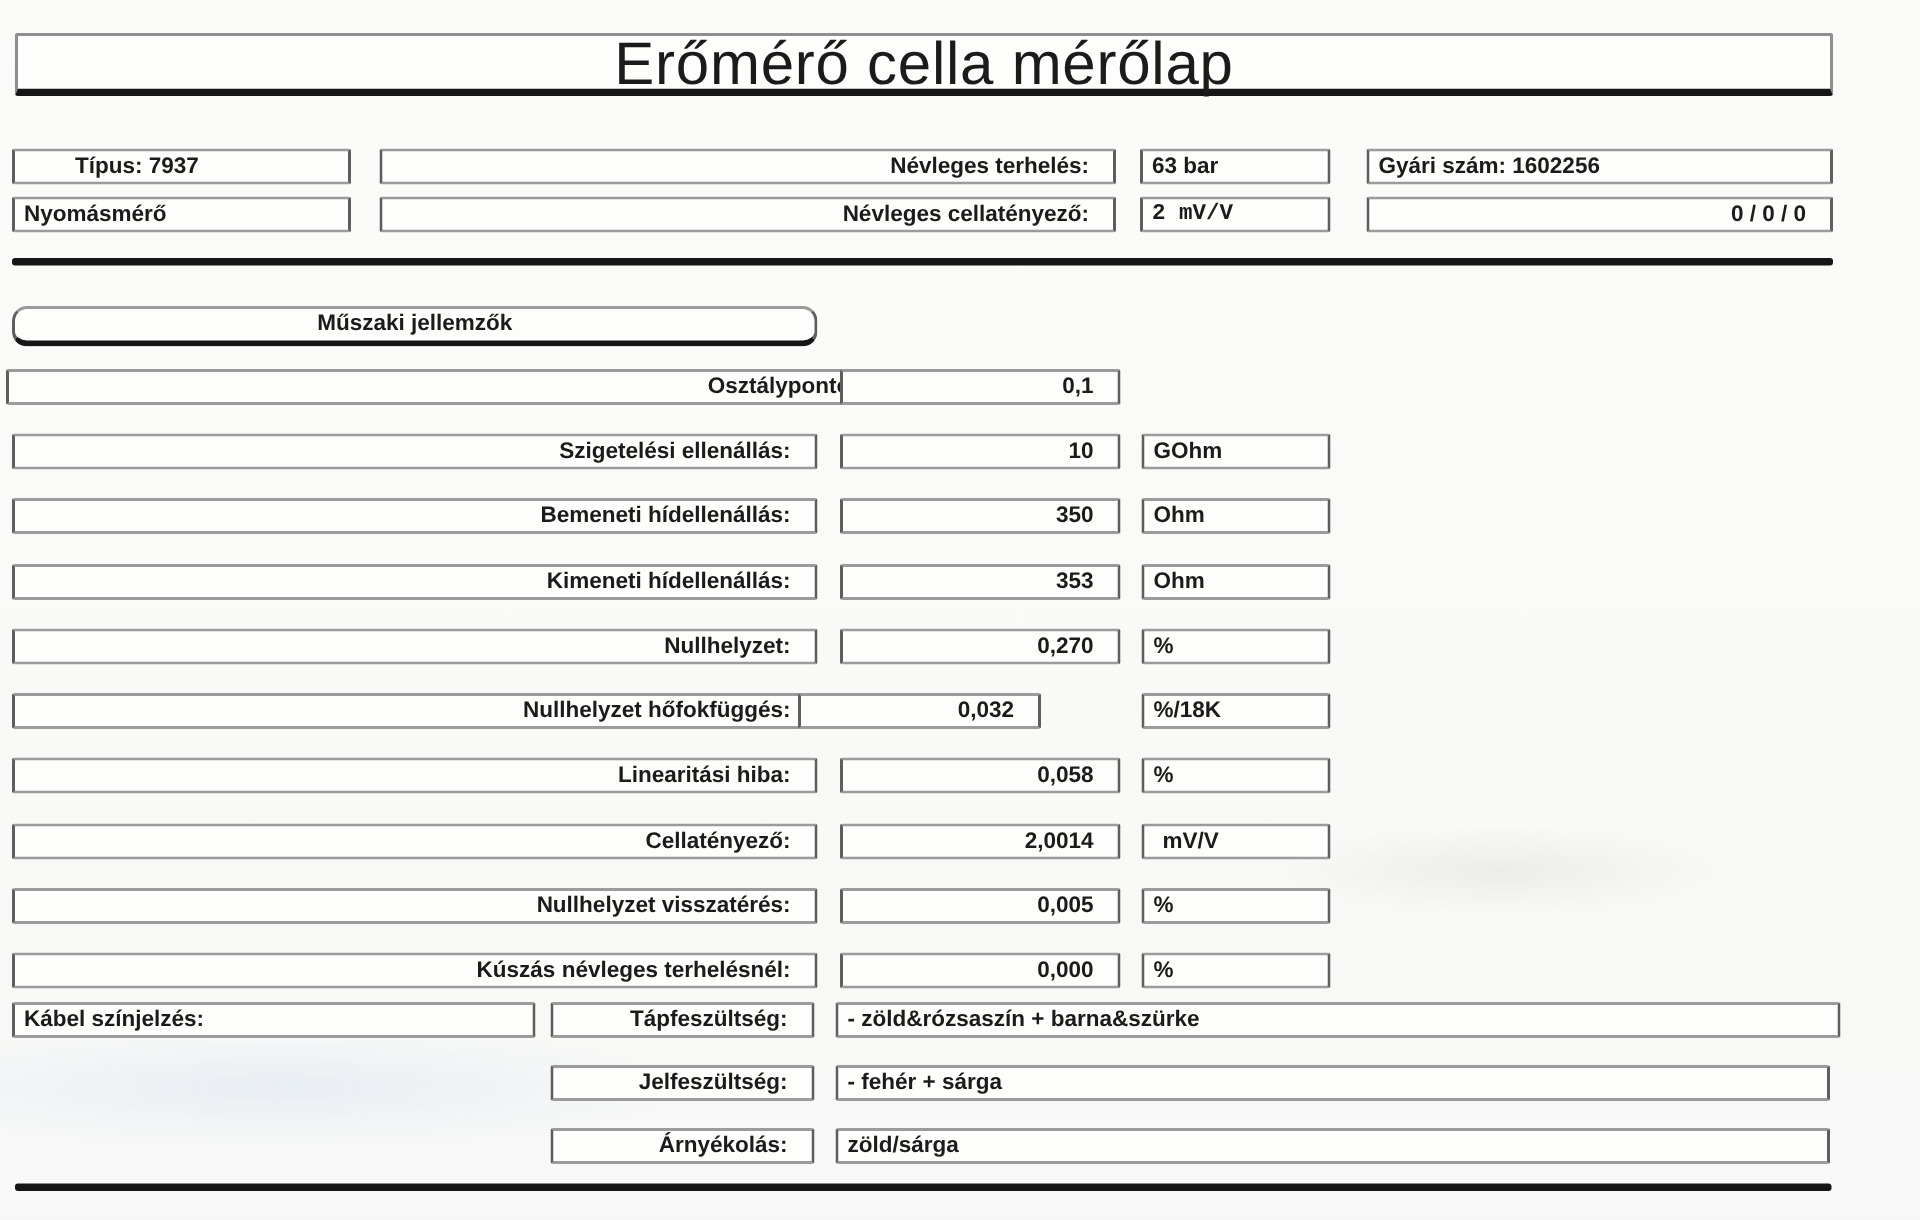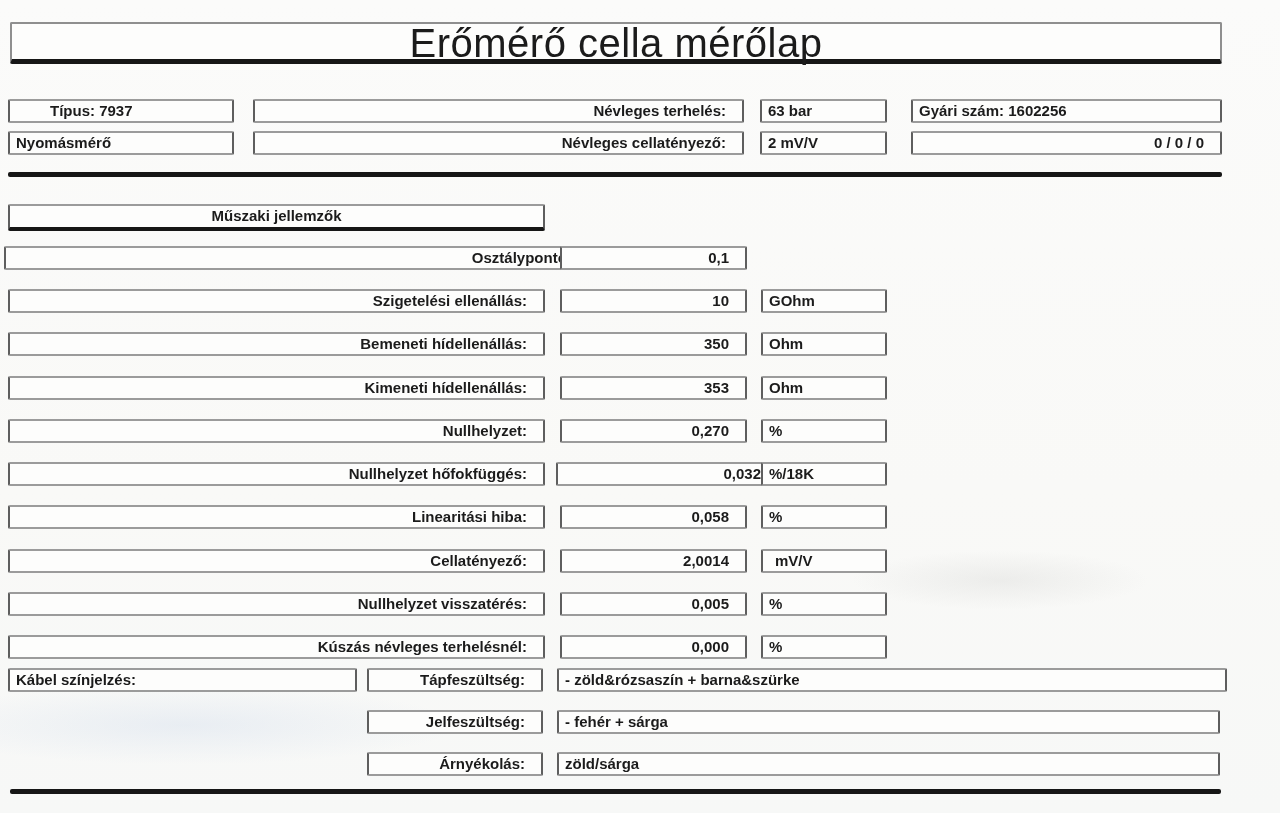--- a/index.html
+++ b/index.html
@@ -26,21 +26,21 @@
     border-right:2px solid #5e5e5e;
     border-radius:2px;
     font-size:15px;
     font-weight:700;
     line-height:20px;
     white-space:nowrap;
     overflow:hidden;
   }
   .ta-l{text-align:left;padding-left:6px;padding-right:4px;}
   .ta-r{text-align:right;padding-right:16px;padding-left:4px;}
-  .ta-c{text-align:center;}
+  .ta-c{text-align:center;border-radius:10px;}
   .titlebox{
     position:absolute;left:10px;top:22px;width:1212px;height:42px;
     box-sizing:border-box;
     background:#fdfdfc;
     border:2px solid #8f8f8f;
     border-bottom:5px solid #161616;
     border-radius:2px;
     text-align:center;
     font-size:40px;
     font-weight:400;
@@ -75,21 +75,21 @@
 
   <div class="titlebox">Erőmérő cella mérőlap</div>
 
   <div class="fbox ta-l" style="left:8px;top:99px;width:226px;padding-left:40px;">Típus: 7937</div>
   <div class="fbox ta-r" style="left:253px;top:99px;width:491px;">Névleges terhelés:</div>
   <div class="fbox ta-l" style="left:760px;top:99px;width:127px;">63 bar</div>
   <div class="fbox ta-l" style="left:911px;top:99px;width:311px;">Gyári szám: 1602256</div>
 
   <div class="fbox ta-l" style="left:8px;top:131px;width:226px;">Nyomásmérő</div>
   <div class="fbox ta-r" style="left:253px;top:131px;width:491px;">Névleges cellatényező:</div>
-  <div class="fbox ta-l" style="left:760px;top:131px;width:127px;">2 mV/V</div>
+  <div class="fbox ta-l" style="left:760px;top:131px;width:127px;font-family:Liberation Mono, monospace;">2 mV/V</div>
   <div class="fbox ta-r" style="left:911px;top:131px;width:311px;">0 / 0 / 0</div>
 
   <div class="thickline" style="left:8px;top:172px;width:1214px;height:5px;"></div>
 
   <div class="fbox ta-c sectionbox" style="left:8px;top:204px;width:537px;">Műszaki jellemzők</div>
 
   <div class="fbox ta-r" style="left:4px;top:246px;width:620px;">Osztálypontosság:</div>
   <div class="fbox ta-r" style="left:560px;top:246px;width:187px;">0,1</div>
 
   <div class="fbox ta-r" style="left:8px;top:289px;width:537px;">Szigetelési ellenállás:</div>
@@ -102,21 +102,21 @@
 
   <div class="fbox ta-r" style="left:8px;top:376px;width:537px;">Kimeneti hídellenállás:</div>
   <div class="fbox ta-r" style="left:560px;top:376px;width:187px;">353</div>
   <div class="fbox ta-l" style="left:761px;top:376px;width:126px;">Ohm</div>
 
   <div class="fbox ta-r" style="left:8px;top:419px;width:537px;">Nullhelyzet:</div>
   <div class="fbox ta-r" style="left:560px;top:419px;width:187px;">0,270</div>
   <div class="fbox ta-l" style="left:761px;top:419px;width:126px;">%</div>
 
   <div class="fbox ta-r" style="left:8px;top:462px;width:537px;">Nullhelyzet hőfokfüggés:</div>
-  <div class="fbox ta-r" style="left:556px;top:462px;width:223px;">0,032</div>
+  <div class="fbox ta-r" style="left:532px;top:462px;width:162px;">0,032</div>
   <div class="fbox ta-l" style="left:761px;top:462px;width:126px;">%/18K</div>
 
   <div class="fbox ta-r" style="left:8px;top:505px;width:537px;">Linearitási hiba:</div>
   <div class="fbox ta-r" style="left:560px;top:505px;width:187px;">0,058</div>
   <div class="fbox ta-l" style="left:761px;top:505px;width:126px;">%</div>
 
   <div class="fbox ta-r" style="left:8px;top:549px;width:537px;">Cellatényező:</div>
   <div class="fbox ta-r" style="left:560px;top:549px;width:187px;">2,0014</div>
   <div class="fbox ta-l" style="left:761px;top:549px;width:126px;padding-left:12px;">mV/V</div>
 

